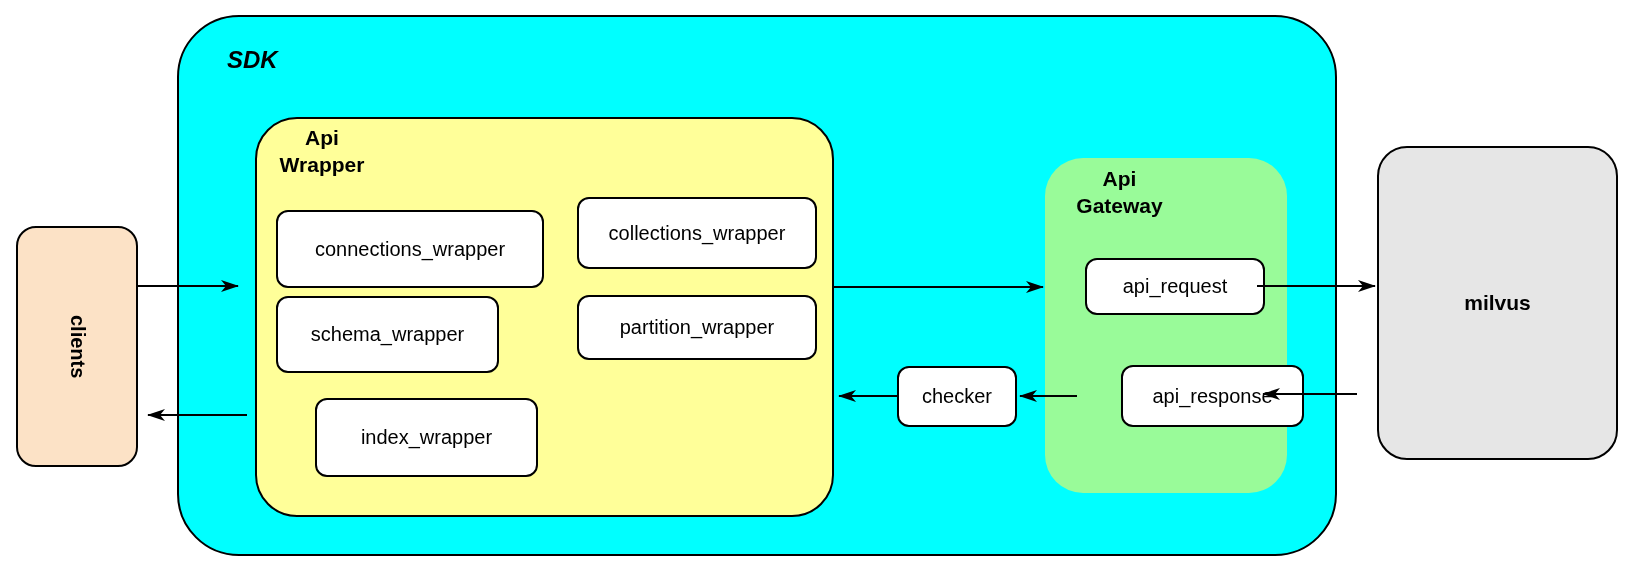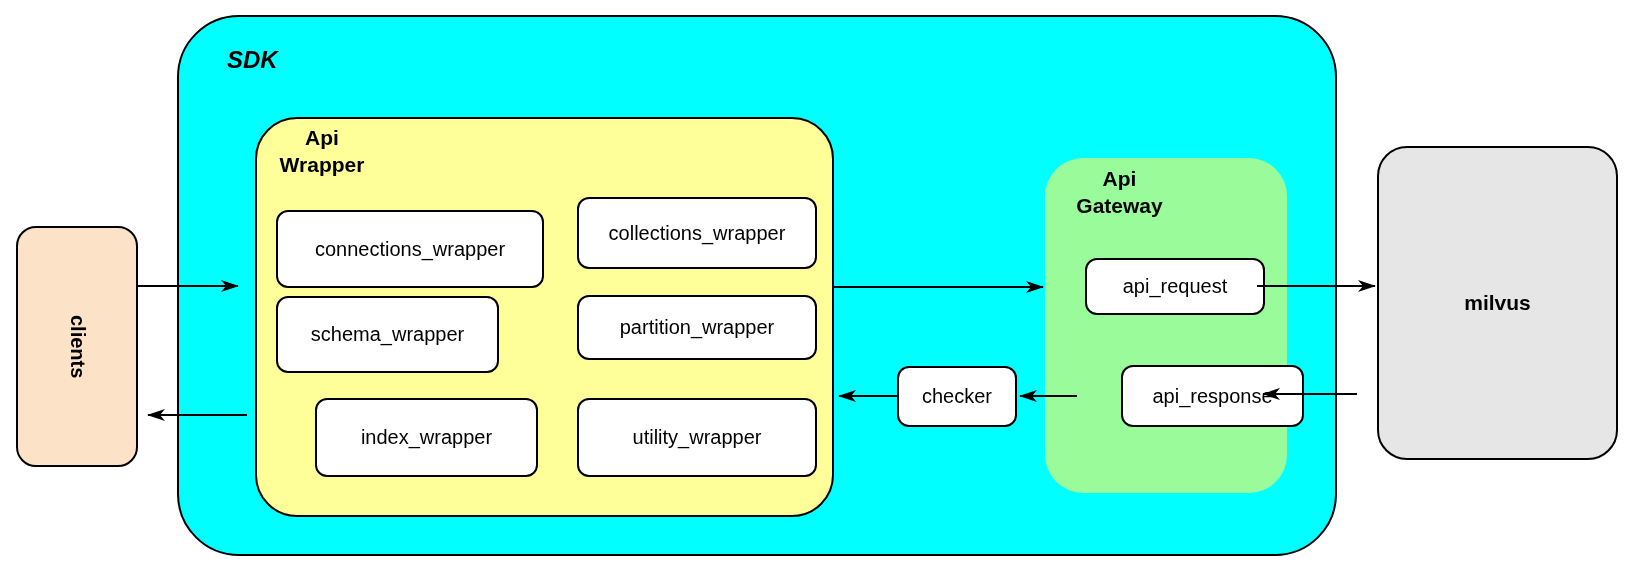--- a/index.html
+++ b/index.html
@@ -78,21 +78,20 @@
   <div class="node" id="apiwrap" style="background-color: rgb(255, 255, 153);">
     <div class="container-label" id="apiwrap-label">Api
 Wrapper</div>
   </div>
 
   <div class="node leaf" id="w-connections">connections_wrapper</div>
   <div class="node leaf" id="w-collections">collections_wrapper</div>
   <div class="node leaf" id="w-schema">schema_wrapper</div>
   <div class="node leaf" id="w-partition">partition_wrapper</div>
   <div class="node leaf" id="w-index">index_wrapper</div>
-  <div class="node leaf" id="w-utility">utility_wrapper</div>
 
   <div class="node" id="gateway" style="background-color: rgb(153, 251, 153);">
     <div class="container-label" id="gateway-label">Api
 Gateway</div>
   </div>
 
   <div class="node leaf" id="api-request">api_request</div>
   <div class="node leaf" id="api-response">api_response</div>
 
   <div class="node leaf" id="checker">checker</div>

